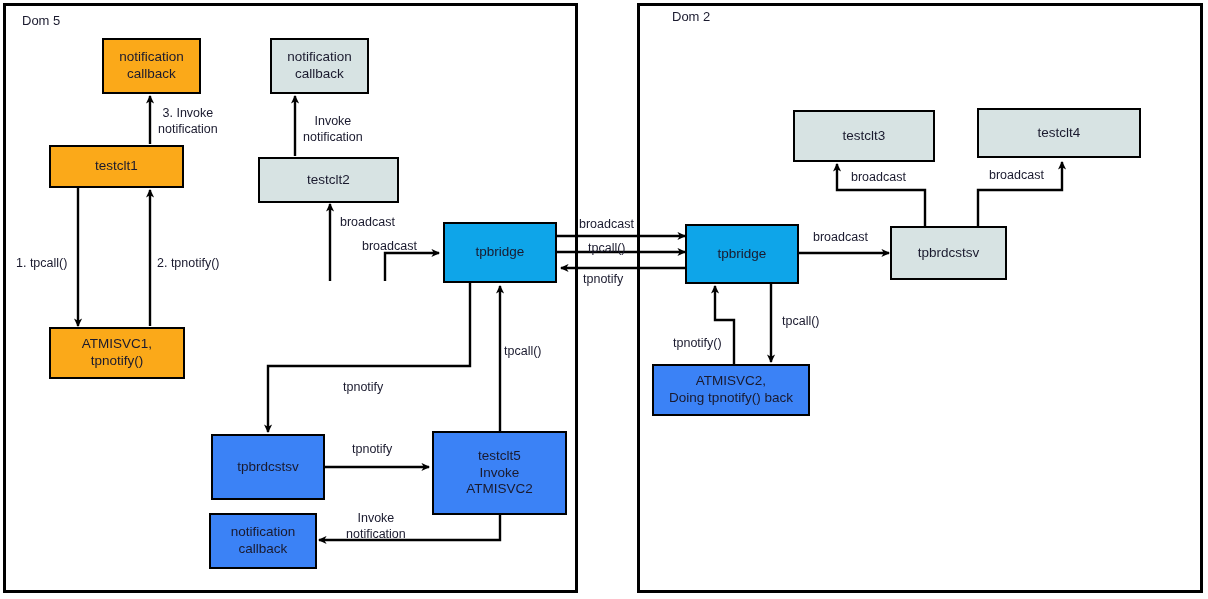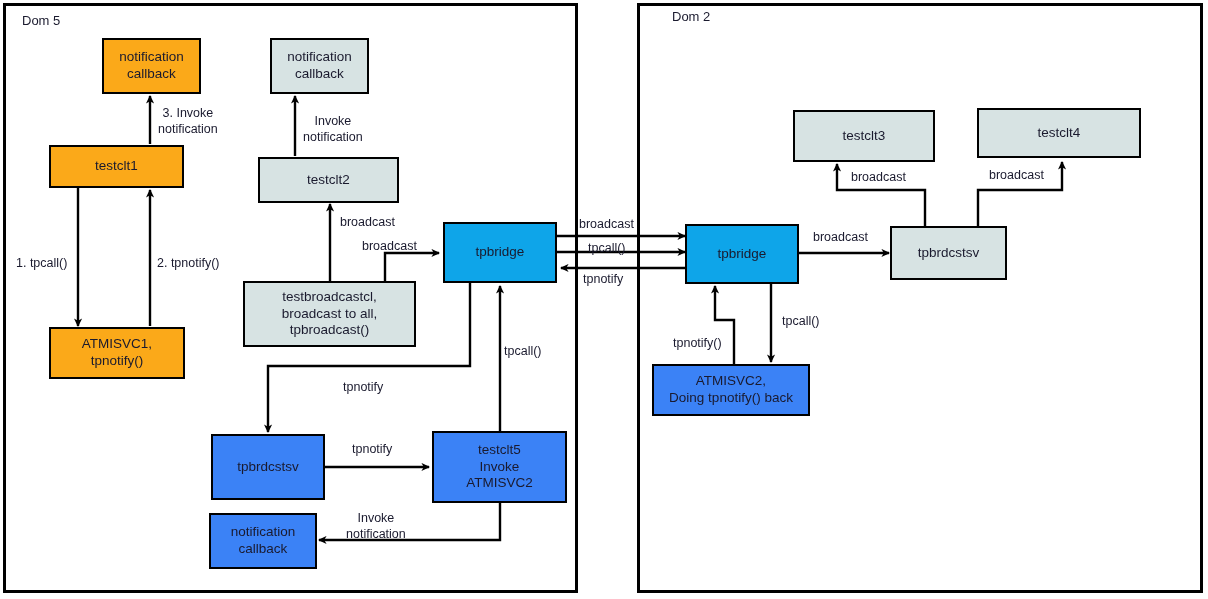--- a/index.html
+++ b/index.html
@@ -81,29 +81,26 @@
   <div class="node orange" style="left:49px;top:145px;width:135px;height:43px;">testclt1</div>
 
   <div class="node orange" style="left:49px;top:327px;width:136px;height:52px;white-space:pre-line;">ATMISVC1,
 tpnotify()</div>
 
   <div class="node grey" style="left:270px;top:38px;width:99px;height:56px;white-space:pre-line;">notification
 callback</div>
 
   <div class="node grey" style="left:258px;top:157px;width:141px;height:46px;">testclt2</div>
 
-  <div class="node grey" style="left:243px;top:281px;width:173px;height:66px;white-space:pre-line;">testbroadcastcl,
-broadcast to all,
-tpbroadcast()</div>
 
   <div class="node white" style="left:443px;top:222px;width:114px;height:61px;">tpbridge</div>
 
   <div class="node green" style="left:211px;top:434px;width:114px;height:66px;">tpbrdcstsv</div>
 
-  <div class="node green" style="left:432px;top:431px;width:135px;height:72px;white-space:pre-line;">testclt5
+  <div class="node green" style="left:432px;top:431px;width:135px;height:84px;white-space:pre-line;">testclt5
 Invoke
 ATMISVC2</div>
 
   <div class="node green" style="left:209px;top:513px;width:108px;height:56px;white-space:pre-line;">notification
 callback</div>
 
   <div class="node grey" style="left:765px;top:110px;width:142px;height:52px;margin-left:28px;">testclt3</div>
 
   <div class="node grey" style="left:977px;top:108px;width:164px;height:50px;">testclt4</div>
 

